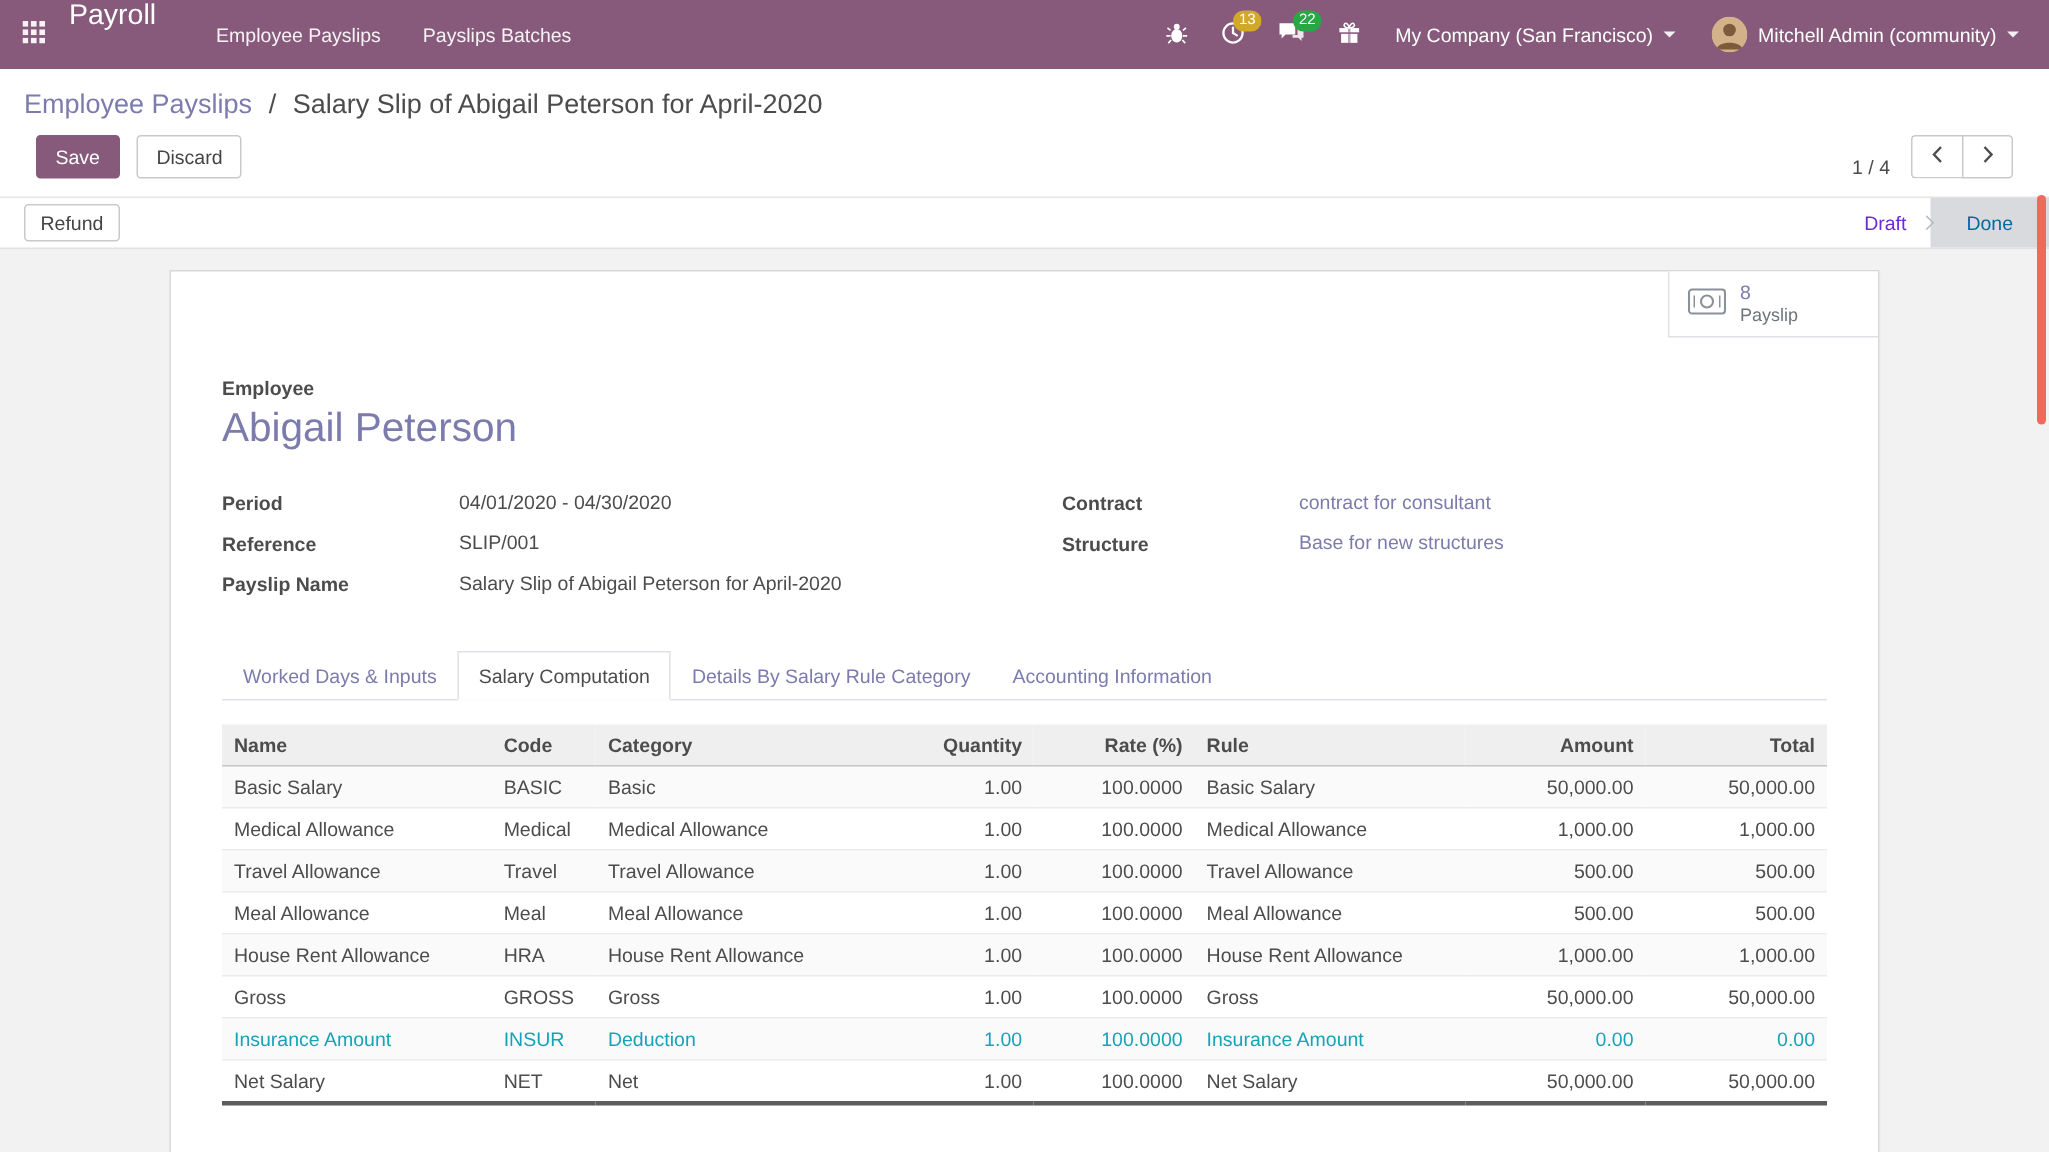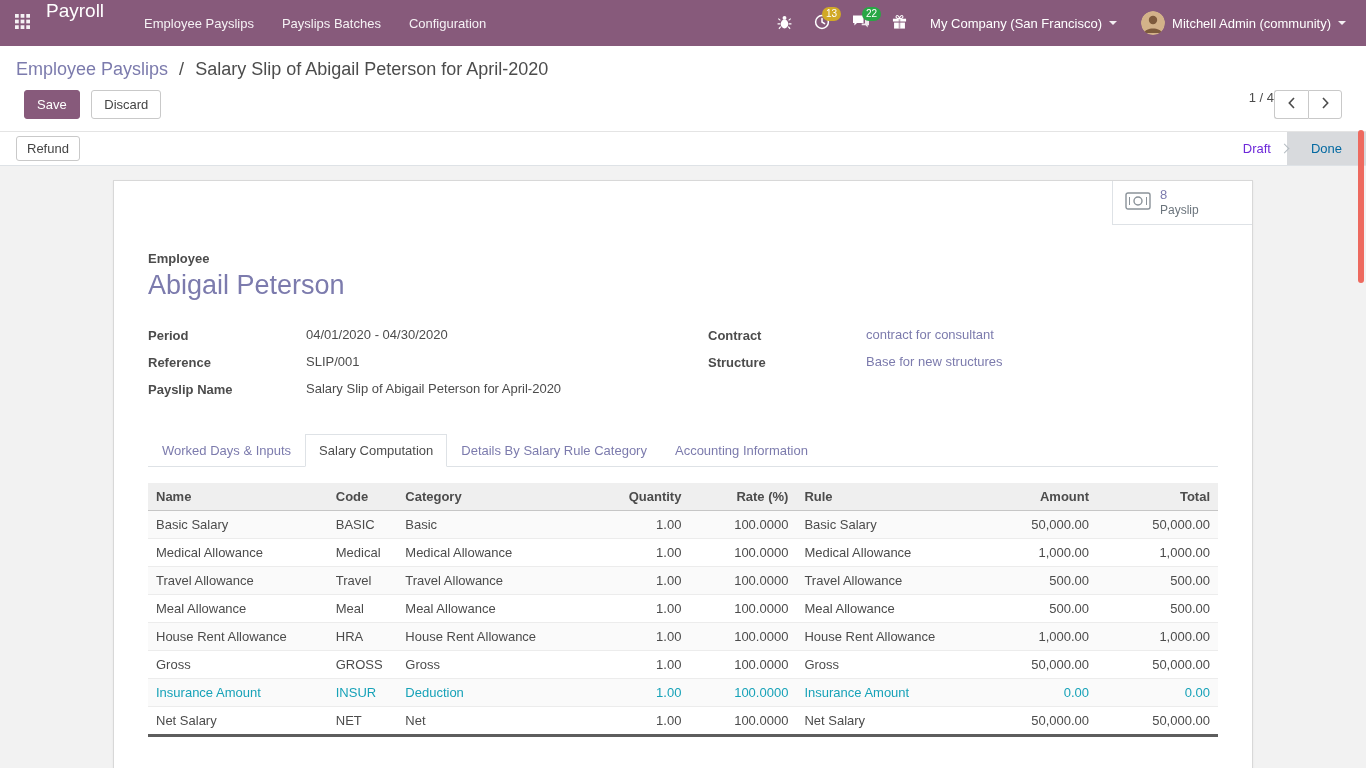--- a/index.html
+++ b/index.html
@@ -27,21 +27,21 @@
 
   
   .breadcrumb-bar{padding:12px 16px 2px;font-size:18px;background:#fff;line-height:22px}
   .breadcrumb-link{color:var(--link);text-decoration:none;cursor:pointer}
   .breadcrumb-sep{margin:0 6px;color:#4c4c4c}
   .control-panel{display:flex;align-items:center;justify-content:space-between;padding:8px 24px 12px;background:#fff;border-bottom:1px solid #e4e4e4}
   .btn{font-size:13px;padding:5px 12px;border-radius:3px;cursor:pointer;line-height:17px}
   .btn-primary{background:var(--accent);border:1px solid var(--accent);color:#fff}
   .btn-default{background:#fff;border:1px solid #c9c9c9;color:#444}
   .cp-left .btn + .btn{margin-left:8px}
-  .cp-right{display:flex;align-items:flex-start;gap:0}
+  .cp-right{display:flex;align-items:flex-end;gap:14px}
   .pager-buttons{display:flex}
   .pager-btn{width:34px;height:29px;background:#fff;border:1px solid #c9c9c9;display:flex;align-items:center;justify-content:center;cursor:pointer}
   .pager-btn.prev{border-radius:3px 0 0 3px;border-right:none}
   .pager-btn.next{border-radius:0 3px 3px 0}
 
   
   .statusbar{height:34px;background:#fff;border-bottom:1px solid #dee2e6;display:flex;align-items:center;padding-left:16px}
   .btn-sm{padding:3px 10px}
   .statusbar-status{margin-left:auto;height:100%;display:flex;align-items:stretch}
   .stage{display:flex;align-items:center;padding:0 16px;color:#6d28d9;cursor:pointer;background:transparent;border:none;font-size:13px}
@@ -99,21 +99,20 @@
             <rect x="6" y="12" width="4" height="4"></rect>
             <rect x="12" y="12" width="4" height="4"></rect>
       </g>
         </svg>
     </span>
   </button>
   <div class="brand">Payroll</div>
   <div class="nav-menu">
     <a class="nav-item">Employee Payslips</a>
     <a class="nav-item">Payslips Batches</a>
-    <a class="nav-item">Configuration</a>
   </div>
   <div class="nav-right">
     <a class="nav-icon">
       <span>
         <svg width="15" height="16" viewBox="0 0 16 16">
           <ellipse cx="8" cy="10" rx="4" ry="4.8" fill="#fff"></ellipse>
           <circle cx="8" cy="3.6" r="2.1" fill="#fff"></circle>
           <path d="M3.6 6.2 L1.4 4.4 M12.4 6.2 L14.6 4.4 M3.6 10 H0.6 M12.4 10 H15.4 M4 13 L2 15.2 M12 13 L14 15.2" stroke="#fff" stroke-width="1.2" fill="none"></path>
         </svg>
       </span>

